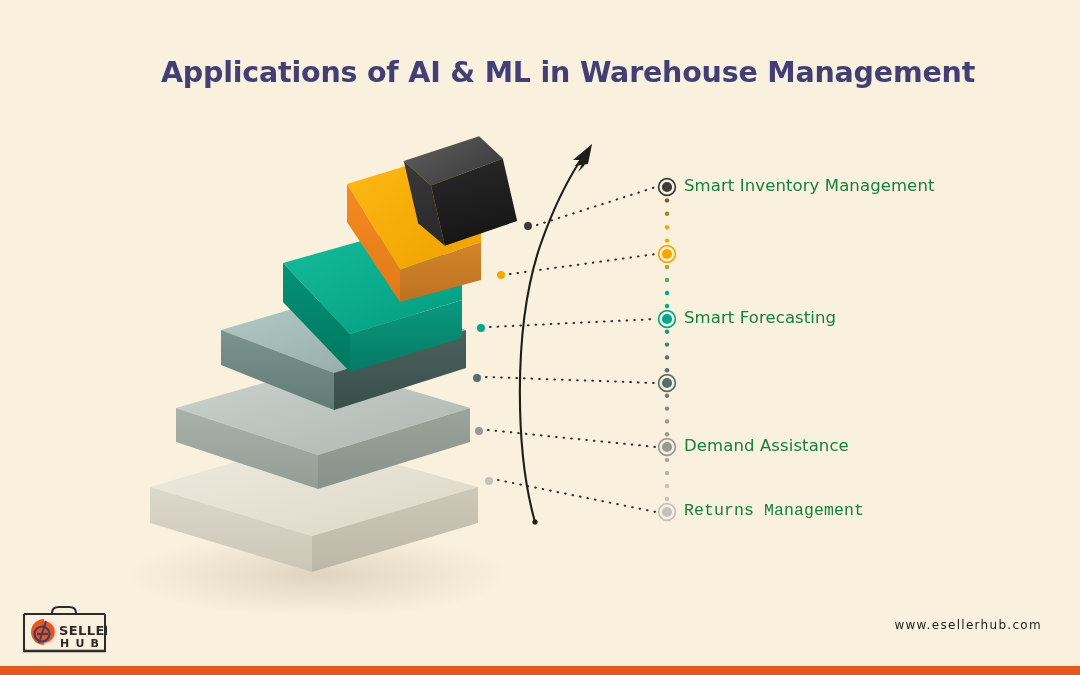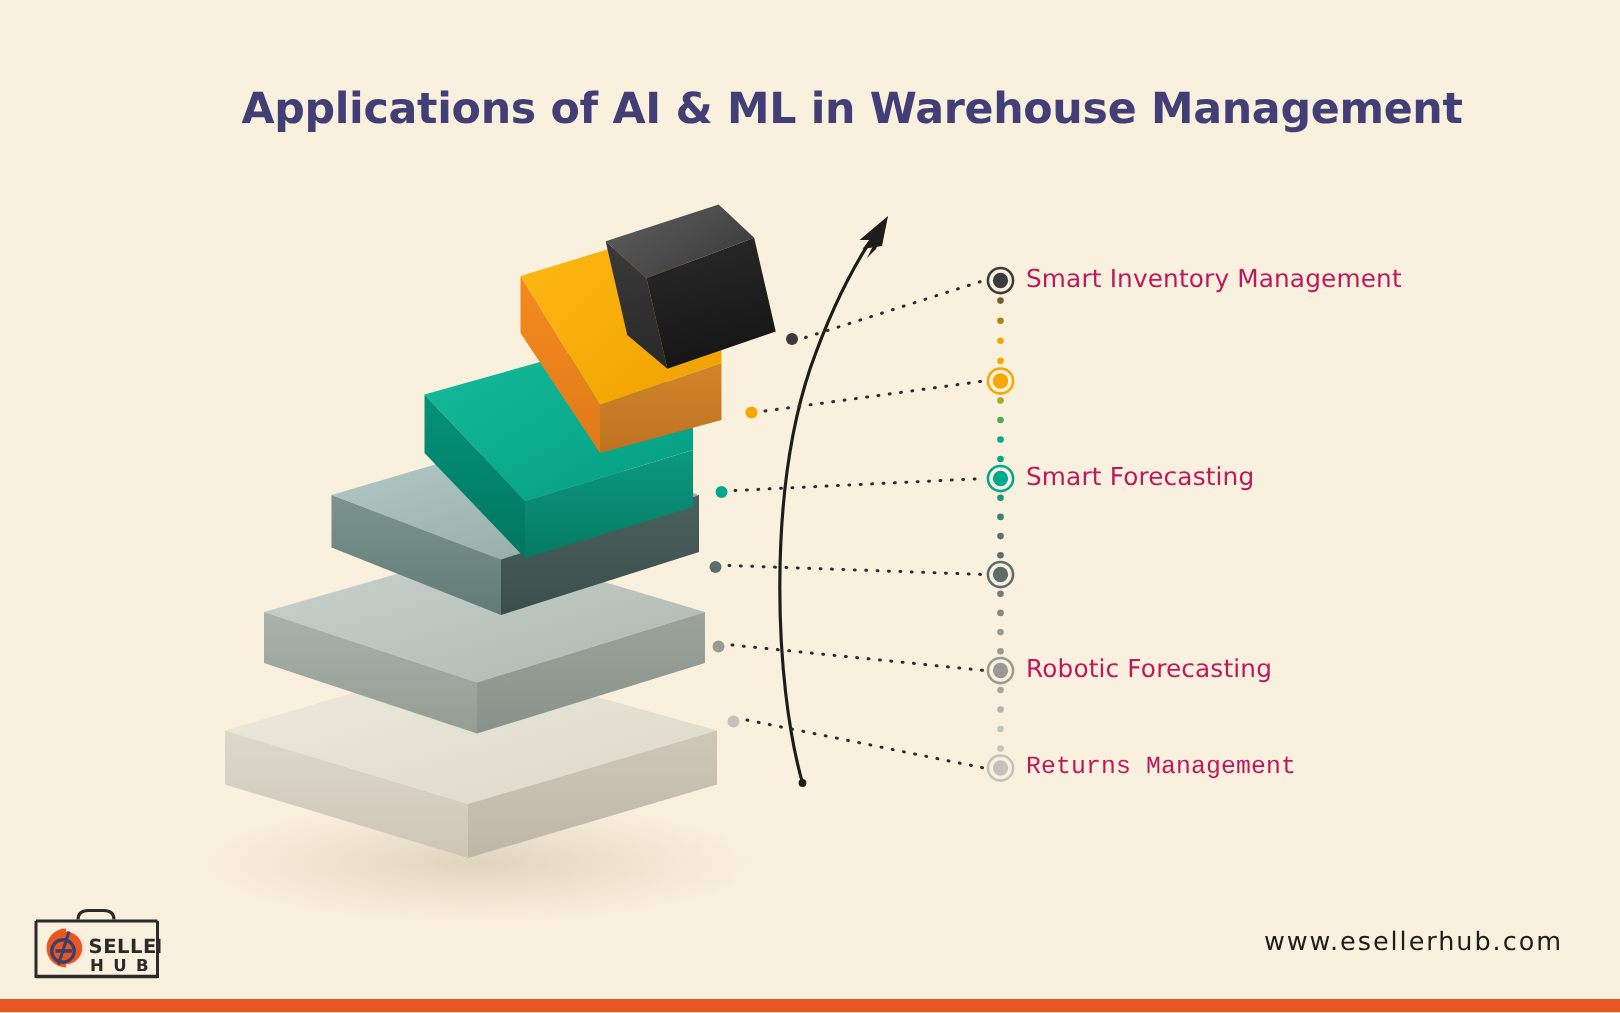--- a/index.html
+++ b/index.html
@@ -40,37 +40,37 @@
   #artwork {
     position: absolute;
     left: 0;
     top: 0;
   }
   .item-label {
     position: absolute;
     left: 684px;
     font-family: "DejaVu Sans", sans-serif;
     font-size: 16.5px;
-    color: #be185d;
+    color: #15803d;
     white-space: nowrap;
     letter-spacing: 0.1px;
   }
   #logo {
     position: absolute;
     left: 22px;
     top: 604px;
     width: 85px;
     height: 52px;
   }
   #site-url {
     position: absolute;
     right: 38px;
     top: 618px;
     font-family: "DejaVu Sans", sans-serif;
-    font-size: 17px;
+    font-size: 12px;
     letter-spacing: 1.3px;
     color: #1d1d1b;
     white-space: nowrap;
   }
   #bottom-bar {
     position: absolute;
     left: 0;
     bottom: 0;
     width: 1080px;
     height: 9px;
@@ -277,21 +277,21 @@
         </g>
         <g>
           <circle cx="667" cy="512" r="8.4" fill="none" stroke="#c3c3bb" stroke-width="1.7"></circle>
           <circle cx="667" cy="512" r="5.1" fill="#c3c3bb"></circle>
         </g>
       </g>
   </svg>
 
   <div class="item-label" style="top: 176px;">Smart Inventory Management</div>
   <div class="item-label" style="top: 308px;">Smart Forecasting</div>
-  <div class="item-label" style="top: 436px;">Robotic Forecasting</div>
+  <div class="item-label" style="top: 436px;">Demand Assistance</div>
   <div class="item-label" style="top: 501px; font-family: Liberation Mono, monospace;">Returns Management</div>
 
   <svg id="logo" viewBox="0 0 85 52">
     <g>
       <path d="M30 9 q0 -6 7 -6 h10 q7 0 7 6" fill="none" stroke="#2b2b2b" stroke-width="2"></path>
       <line x1="2" y1="10" x2="83" y2="10" stroke="#2b2b2b" stroke-width="2"></line>
       <line x1="2" y1="10" x2="2" y2="48" stroke="#2b2b2b" stroke-width="2"></line>
       <line x1="83" y1="10" x2="83" y2="48" stroke="#2b2b2b" stroke-width="2"></line>
       <line x1="2" y1="47" x2="83" y2="47" stroke="#2b2b2b" stroke-width="2.4"></line>
     </g>

